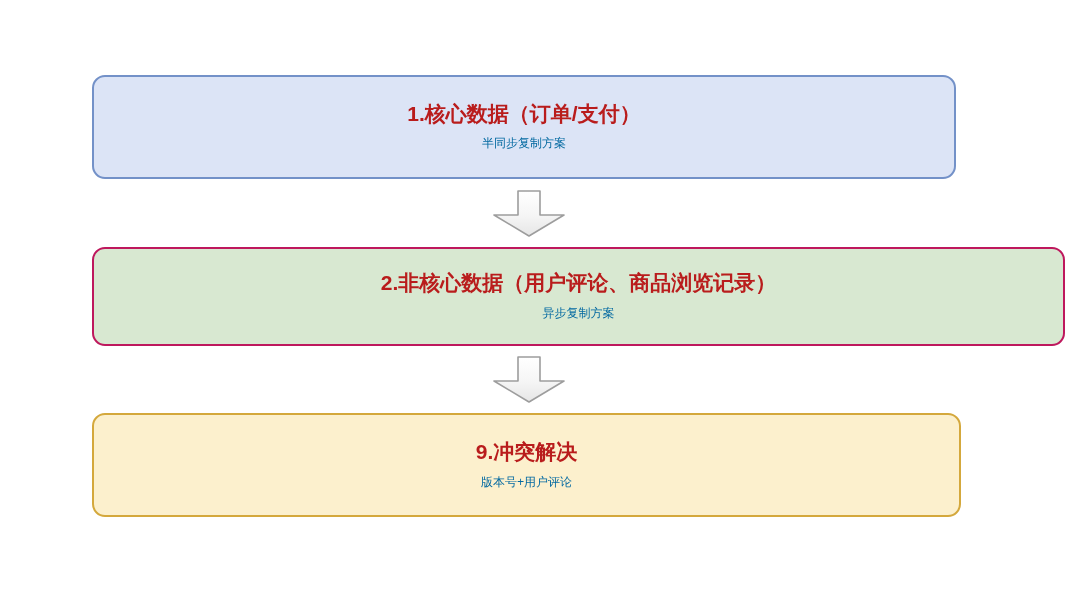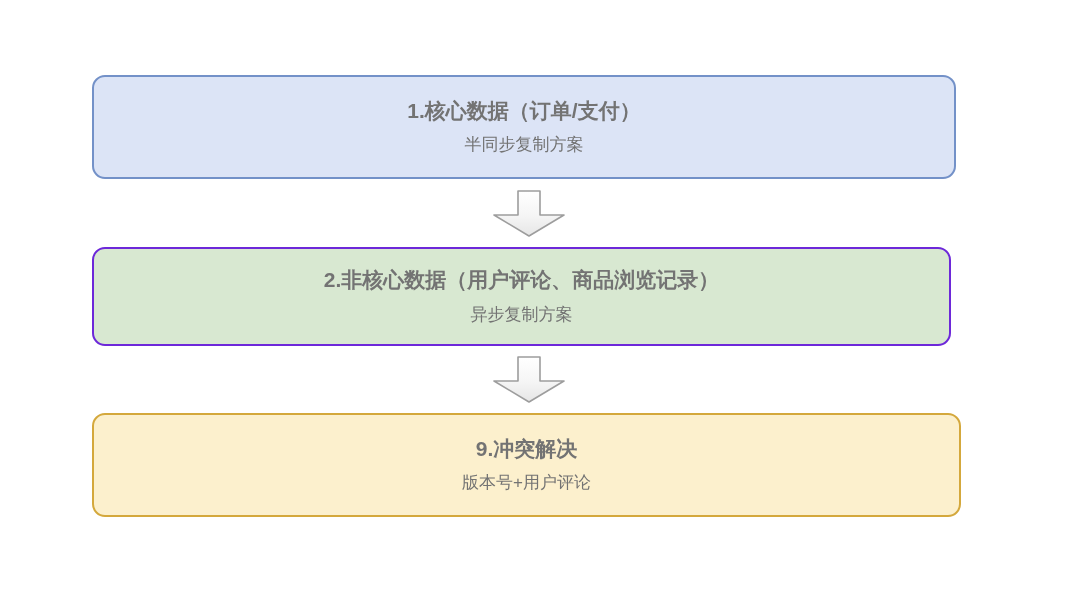--- a/index.html
+++ b/index.html
@@ -37,54 +37,55 @@
     flex-direction: column;
     align-items: center;
     justify-content: center;
     text-align: center;
     padding: 6px 18px;
   }
 
   .node-title {
     font-size: 21px;
     font-weight: bold;
-    color: #737373;
+    color: #b91c1c;
     line-height: 1.28;
     letter-spacing: 0px;
     white-space: nowrap;
   }
 
   .node-sub {
-    font-size: 17px;
+    font-size: 12px;
     font-weight: normal;
-    color: #737373;
+    color: #0369a1;
     line-height: 1.3;
     margin-top: 10px;
     white-space: nowrap;
+    font-family: Liberation Mono, monospace;
   }
 
   
   #node-core {
     left: 92px;
     top: 75px;
     width: 864px;
     height: 104px;
     background: #dce4f6;
     border: 2px solid #7391c8;
   }
   #node-core .node-sub { margin-top: 9px; }
 
   
   #node-noncore {
     left: 92px;
     top: 247px;
-    width: 859px;
+    width: 973px;
     height: 99px;
     background: #d8e8d1;
-    border: 2px solid #6d28d9;
+    border: 2px solid #be185d;
   }
 
   
   #node-conflict {
     left: 92px;
     top: 413px;
     width: 869px;
     height: 104px;
     background: #fcf0cd;
     border: 2px solid #d4a83c;

